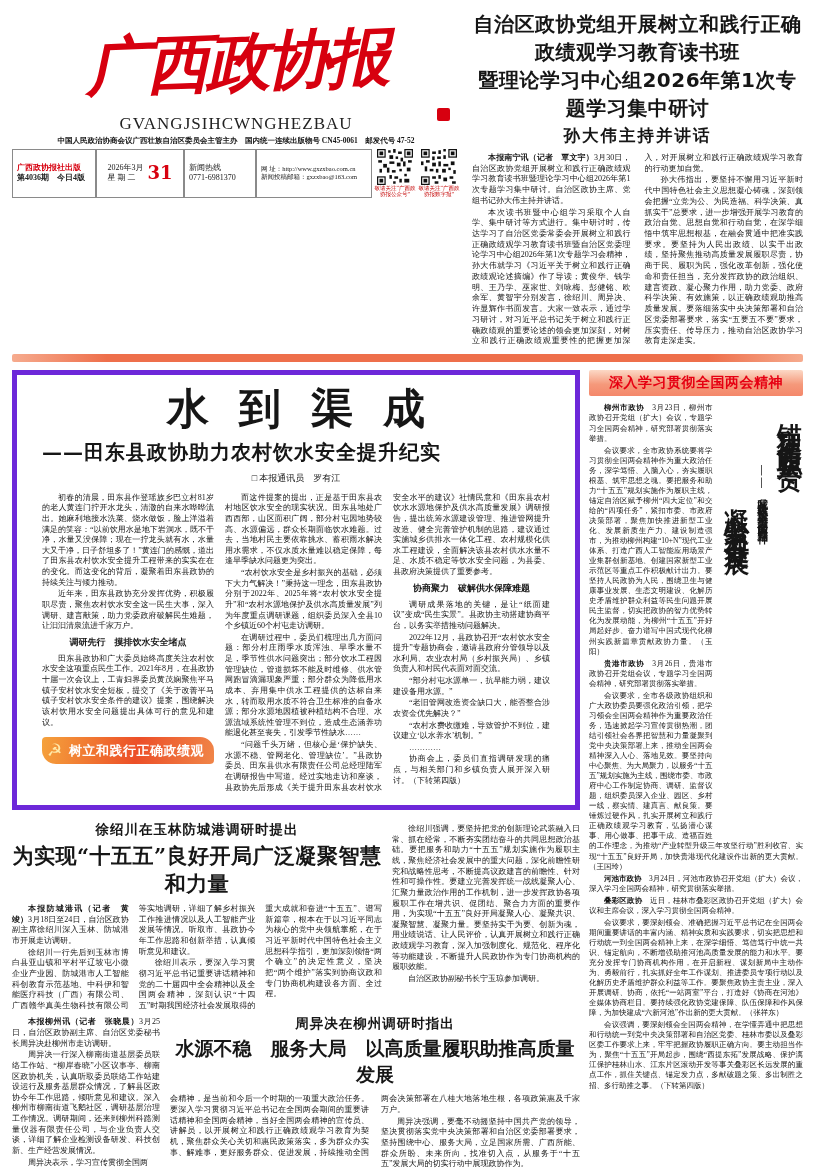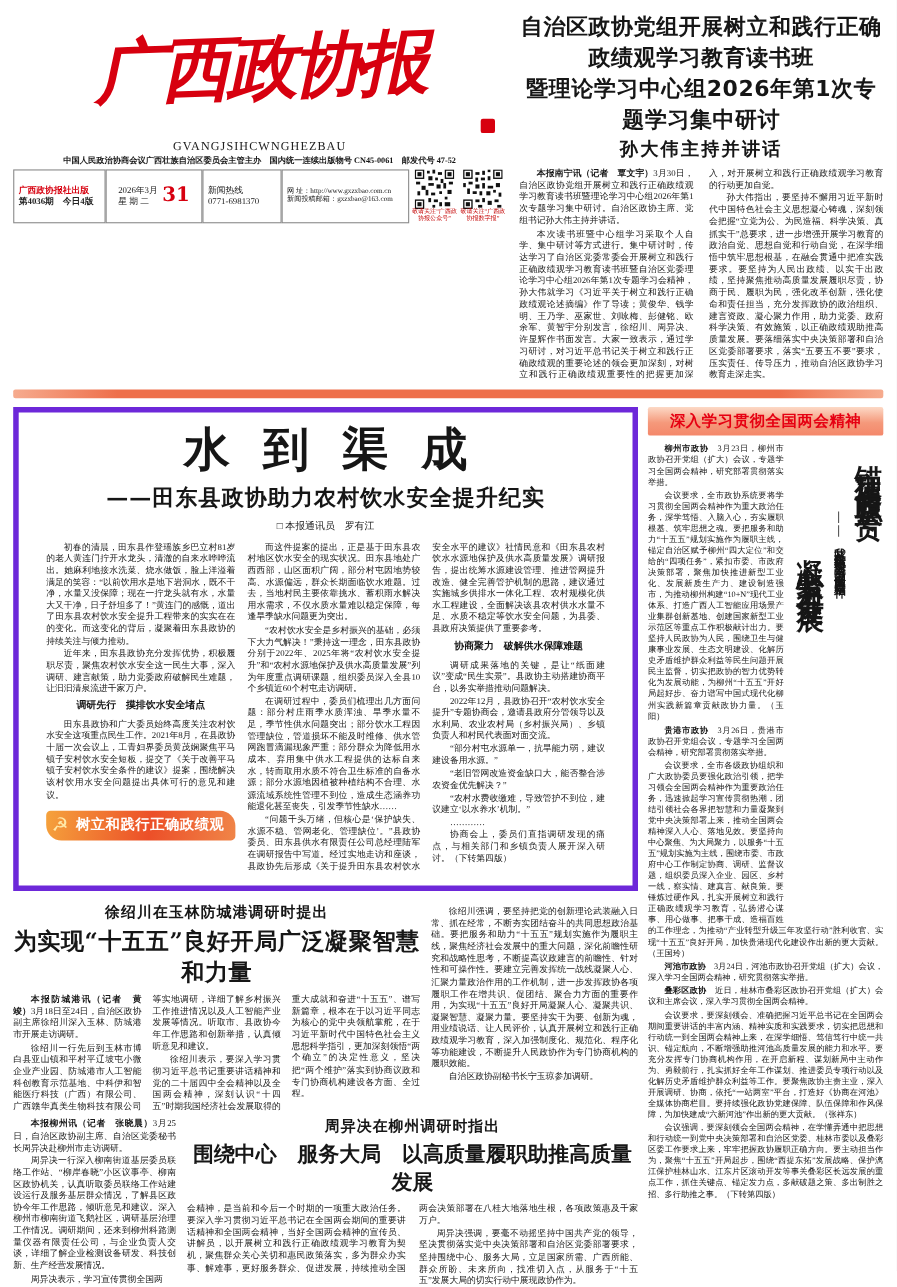--- a/index.html
+++ b/index.html
@@ -10,21 +10,21 @@
   p.shd{text-indent:0;text-align:center;font-weight:bold;font-family:"DejaVu Sans",sans-serif;margin:5px 0;font-size:9px;}
   b{font-family:"DejaVu Sans",sans-serif;}
 
   
   .mast-row{display:flex;gap:12px;}
   .masthead{flex:0 0 356px;position:relative;}
   .calligraphy{font-family:"DejaVu Serif",serif;font-style:italic;font-weight:bold;color:#d7000f;
                font-size:64px;line-height:1.5;text-align:center;letter-spacing:-4px;transform:rotate(-2deg);
                margin-top:6px;white-space:nowrap;}
   .seal{position:absolute;right:10px;top:100px;width:13px;height:13px;background:#d7000f;border-radius:2px;}
-  .romanized{text-align:center;font-size:11px;letter-spacing:1px;margin-top:17px;color:#222;}
+  .romanized{text-align:center;font-size:17px;letter-spacing:1px;margin-top:4px;color:#222;}
   .publisher{font-size:7.5px;font-weight:bold;text-align:center;margin:2px 0 3px;white-space:nowrap;}
   .info-row{display:flex;align-items:stretch;gap:0;}
   .ibox{border:1px solid #8a8a8a;padding:2px 4px;font-size:8px;line-height:1.35;display:flex;flex-direction:column;justify-content:center;}
   .ibox.pub{color:#d7000f;font-weight:bold;width:74px;}
   .ibox.pub .l2{color:#222;font-weight:bold;}
   .ibox.date{flex-direction:row;align-items:center;gap:4px;width:78px;}
   .ibox.date .day{color:#d7000f;font-size:18px;font-weight:bold;font-family:"DejaVu Serif",serif;line-height:1;}
   .ibox.hot{width:62px;}
   .ibox.web{width:106px;font-size:6.5px;}
   .qr-group{display:flex;gap:2px;margin-left:2px;}
@@ -41,21 +41,21 @@
   .orange-bar{height:8px;margin:7px 0 8px;border-radius:2px;
     background:linear-gradient(90deg,#f6ab8e,#ee6f4b 12%,#ee6f4b 88%,#f6ab8e);}
 
   
   .main-row{display:flex;gap:9px;align-items:flex-start;}
   .left-col{flex:0 0 568px;width:568px;min-width:0;}
 
   .feature-box{border:5px solid #6d28d9;padding:10px 25px 12px;}
   .f-title{font-family:"DejaVu Sans",sans-serif;font-weight:900;font-size:42px;line-height:1.15;
            text-align:center;letter-spacing:30px;text-indent:30px;}
-  .f-sub{font-family:"DejaVu Serif",serif;font-weight:900;font-size:20px;text-align:center;margin-top:5px;letter-spacing:1px;}
+  .f-sub{font-family:"DejaVu Serif",serif;font-weight:900;font-size:20px;text-align:left;margin-top:5px;letter-spacing:1px;}
   .f-byline{font-size:9px;text-align:center;margin:6px 0 8px;}
   .f-body{display:flex;gap:11px;font-size:8px;line-height:1.33;text-align:justify;}
   .f-c1{flex:0 0 172px;display:flex;flex-direction:column;}
   .f-rest{flex:1;min-width:0;columns:2;column-gap:11px;}
   .policy-banner{margin-top:8px;position:relative;color:#fff;font-family:"DejaVu Sans",sans-serif;
     font-weight:900;font-size:13px;letter-spacing:0.5px;padding:5px 8px 5px 27px;white-space:nowrap;
     background:linear-gradient(100deg,#f5a23c,#ec4f28 55%,#f08548);border-radius:4px 14px 4px 14px;text-indent:0;}
   .hs-icon{position:absolute;left:5px;top:2px;font-size:17px;color:#ffe9a8;font-weight:normal;}
 
   .kicker{font-family:"DejaVu Sans",sans-serif;font-weight:bold;font-size:13.5px;text-align:center;letter-spacing:1px;}
@@ -287,21 +287,21 @@
       </section>
 
       <section class="zhou">
         <div class="zhou-left">
             <p><b>本报柳州讯（记者　张晓晨）</b>3月25日，自治区政协副主席、自治区党委秘书长周异决赴柳州市走访调研。</p>
             <p>周异决一行深入柳南街道基层委员联络工作站、“柳岸春晓”小区议事亭、柳南区政协机关，认真听取委员联络工作站建设运行及服务基层群众情况，了解县区政协今年工作思路，倾听意见和建议。深入柳州市柳南街道飞鹅社区，调研基层治理工作情况。调研期间，还来到柳州科路测量仪器有限责任公司，与企业负责人交谈，详细了解企业检测设备研发、科技创新、生产经营发展情况。</p>
             <p>周异决表示，学习宣传贯彻全国两</p>
           </div>
         <div class="zhou-main">
           <div class="kicker">周异决在柳州调研时指出</div>
-          <div class="zhou-headline">围绕中心　服务大局　以高质量履职助推高质量发展</div>
+          <div class="zhou-headline">水源不稳　服务大局　以高质量履职助推高质量发展</div>
           <div class="zhou-cols art-cols">
               <p class="noind">会精神，是当前和今后一个时期的一项重大政治任务。要深入学习贯彻习近平总书记在全国两会期间的重要讲话精神和全国两会精神，当好全国两会精神的宣传员、讲解员，以开展树立和践行正确政绩观学习教育为契机，聚焦群众关心关切和惠民政策落实，多为群众办实事、解难事，更好服务群众、促进发展，持续推动全国两会决策部署在八桂大地落地生根，各项政策惠及千家万户。</p>
               <p>周异决强调，要毫不动摇坚持中国共产党的领导，坚决贯彻落实党中央决策部署和自治区党委部署要求，坚持围绕中心、服务大局，立足国家所需、广西所能、群众所盼、未来所向，找准切入点，从服务于“十五五”发展大局的切实行动中展现政协作为。</p>
             </div>
         </div>
       </section>
     </div>
 
     <aside class="rail">
       <div class="rail-banner">深入学习贯彻全国两会精神</div>

